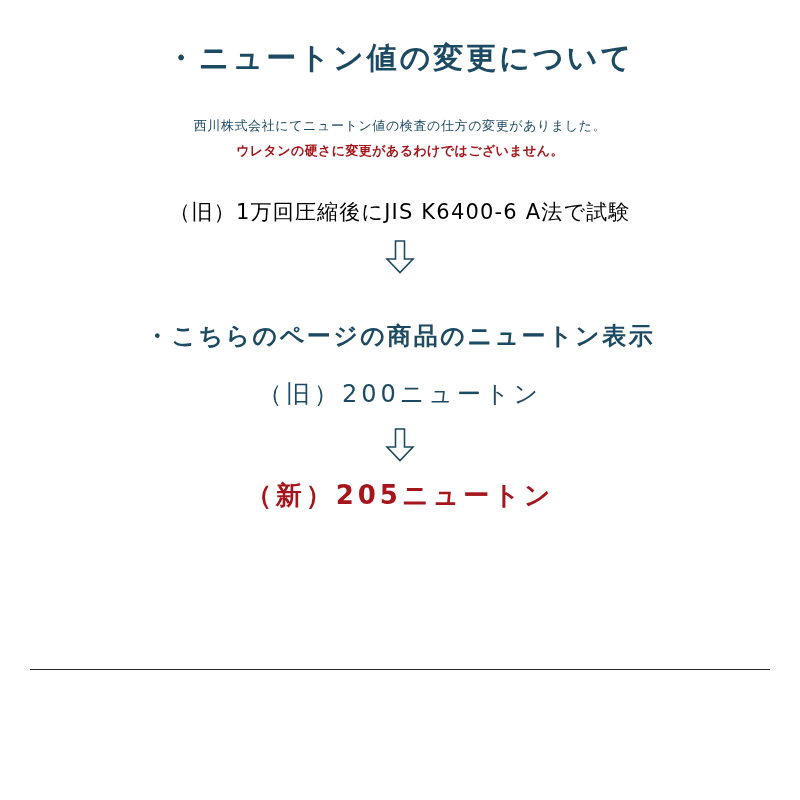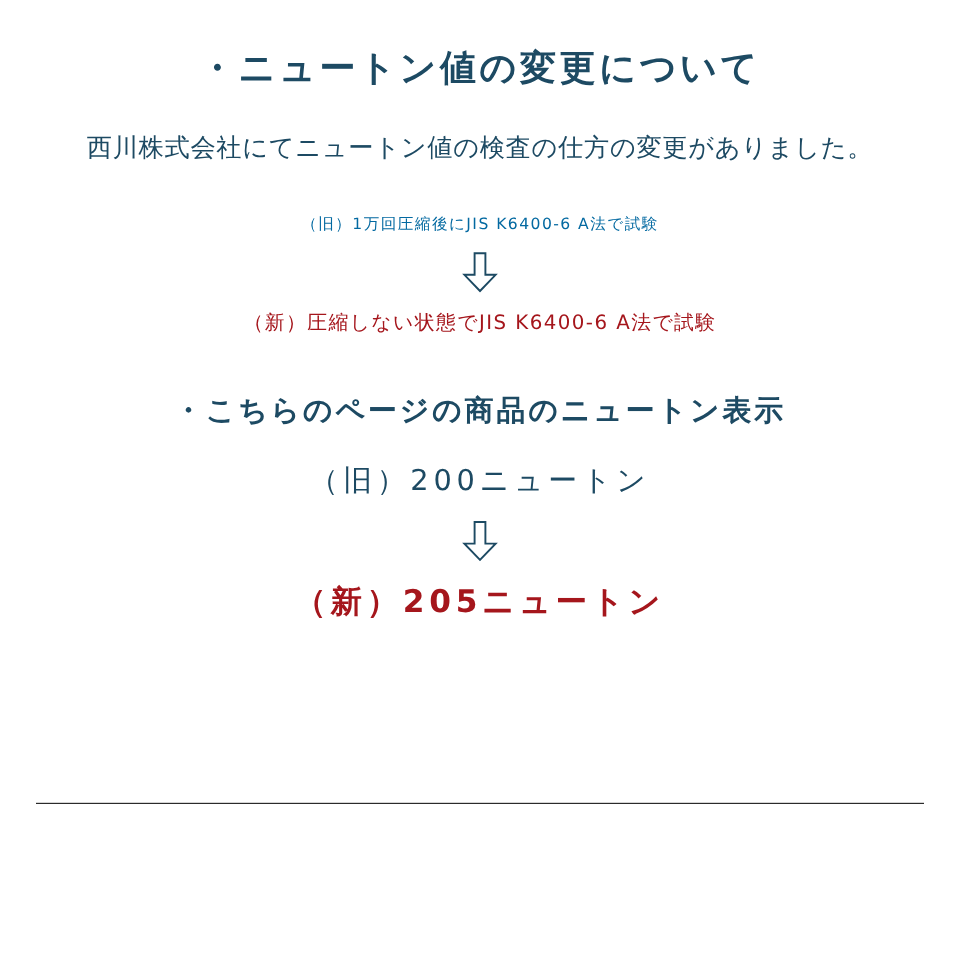--- a/index.html
+++ b/index.html
@@ -26,42 +26,42 @@
   .heading-1 {
     margin-top: 38px;
     font-size: 30px;
     letter-spacing: 3px;
     color: #1d4a63;
     font-weight: bold;
     text-align: center;
     line-height: 1.3;
   }
   .intro {
-    margin-top: 26px;
+    margin-top: 36px;
     text-align: center;
-    font-size: 21px;
+    font-size: 13px;
     line-height: 1.95;
     letter-spacing: 0.6px;
     color: #1d4a63;
     width: 740px;
   }
   .intro .line {
     display: block;
     white-space: nowrap;
   }
   .intro .emphasis {
     color: #a5161c;
     font-weight: bold;
     letter-spacing: 0.4px;
   }
   .old-test {
     margin-top: 34px;
-    font-size: 13px;
+    font-size: 21px;
     letter-spacing: 1.2px;
-    color: #0369a1;
+    color: #000000;
     text-align: center;
   }
   .arrow {
     margin-top: 14px;
     text-align: center;
     line-height: 1;
     color: #1d4a63;
   }
   .arrow svg {
     display: block;
@@ -124,31 +124,31 @@
 </style>
 </head>
 <body>
 
 <div class="page">
 
   <div class="heading-1">・ニュートン値の変更について</div>
 
   <div class="intro">
     <span class="line">西川株式会社にてニュートン値の検査の仕方の変更がありました。</span>
+    <span class="line emphasis">ウレタンの硬さに変更があるわけではございません。</span>
   </div>
 
   <div class="old-test">（旧）1万回圧縮後にJIS K6400-6 A法で試験</div>
 
   <div class="arrow">
     <svg width="30" height="34" viewBox="0 0 30 34" aria-hidden="true">
       <path d="M10.5 1 H19.5 V19 H28 L15 32.5 L2 19 H10.5 Z" fill="none" stroke="#1d4a63" stroke-width="1.6" stroke-linejoin="miter"></path>
     </svg>
   </div>
 
-  <div class="new-test">（新）圧縮しない状態でJIS K6400-6 A法で試験</div>
 
   <div class="heading-2">・こちらのページの商品のニュートン表示</div>
 
   <div class="old-value">（旧）200ニュートン</div>
 
   <div class="arrow arrow-2">
     <svg width="30" height="34" viewBox="0 0 30 34" aria-hidden="true">
       <path d="M10.5 1 H19.5 V19 H28 L15 32.5 L2 19 H10.5 Z" fill="none" stroke="#1d4a63" stroke-width="1.6" stroke-linejoin="miter"></path>
     </svg>
   </div>

